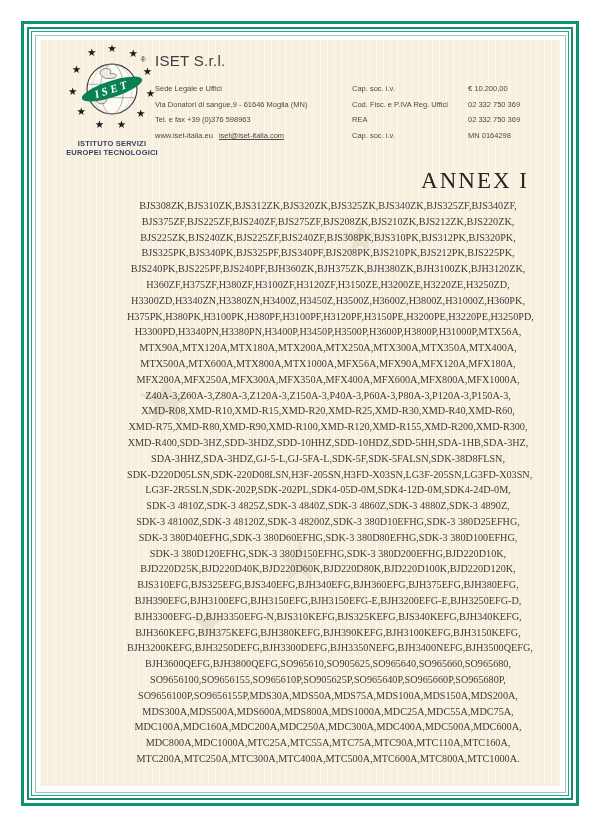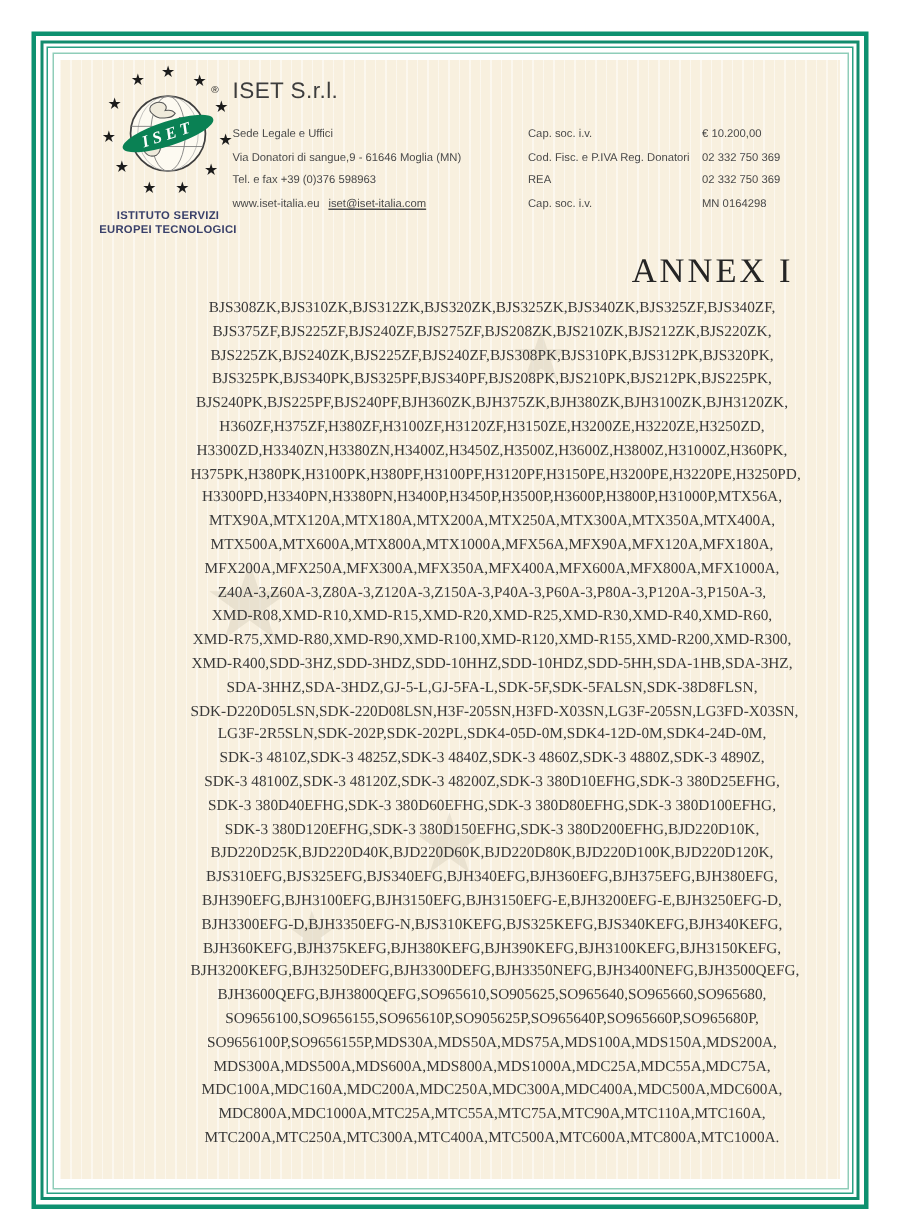--- a/index.html
+++ b/index.html
@@ -89,21 +89,21 @@
     <div class="company-name">ISET S.r.l.</div>
 
     <div class="info-rows">
       <div class="info-row">
         <span class="cell-left">Sede Legale e Uffici</span>
         <span class="cell-mid">Cap. soc. i.v.</span>
         <span class="cell-right">€ 10.200,00</span>
       </div>
       <div class="info-row">
         <span class="cell-left">Via Donatori di sangue,9 - 61646 Moglia (MN)</span>
-        <span class="cell-mid">Cod. Fisc. e P.IVA Reg. Donatori</span>
+        <span class="cell-mid">Cod. Fisc. e P.IVA Reg. Uffici</span>
         <span class="cell-right">02 332 750 369</span>
       </div>
       <div class="info-row">
         <span class="cell-left">Tel. e fax +39 (0)376 598963</span>
         <span class="cell-mid">REA</span>
         <span class="cell-right">02 332 750 369</span>
       </div>
       <div class="info-row">
         <span class="cell-left">
           <span>www.iset-italia.eu</span><span class="email-link">iset@iset-italia.com</span>

